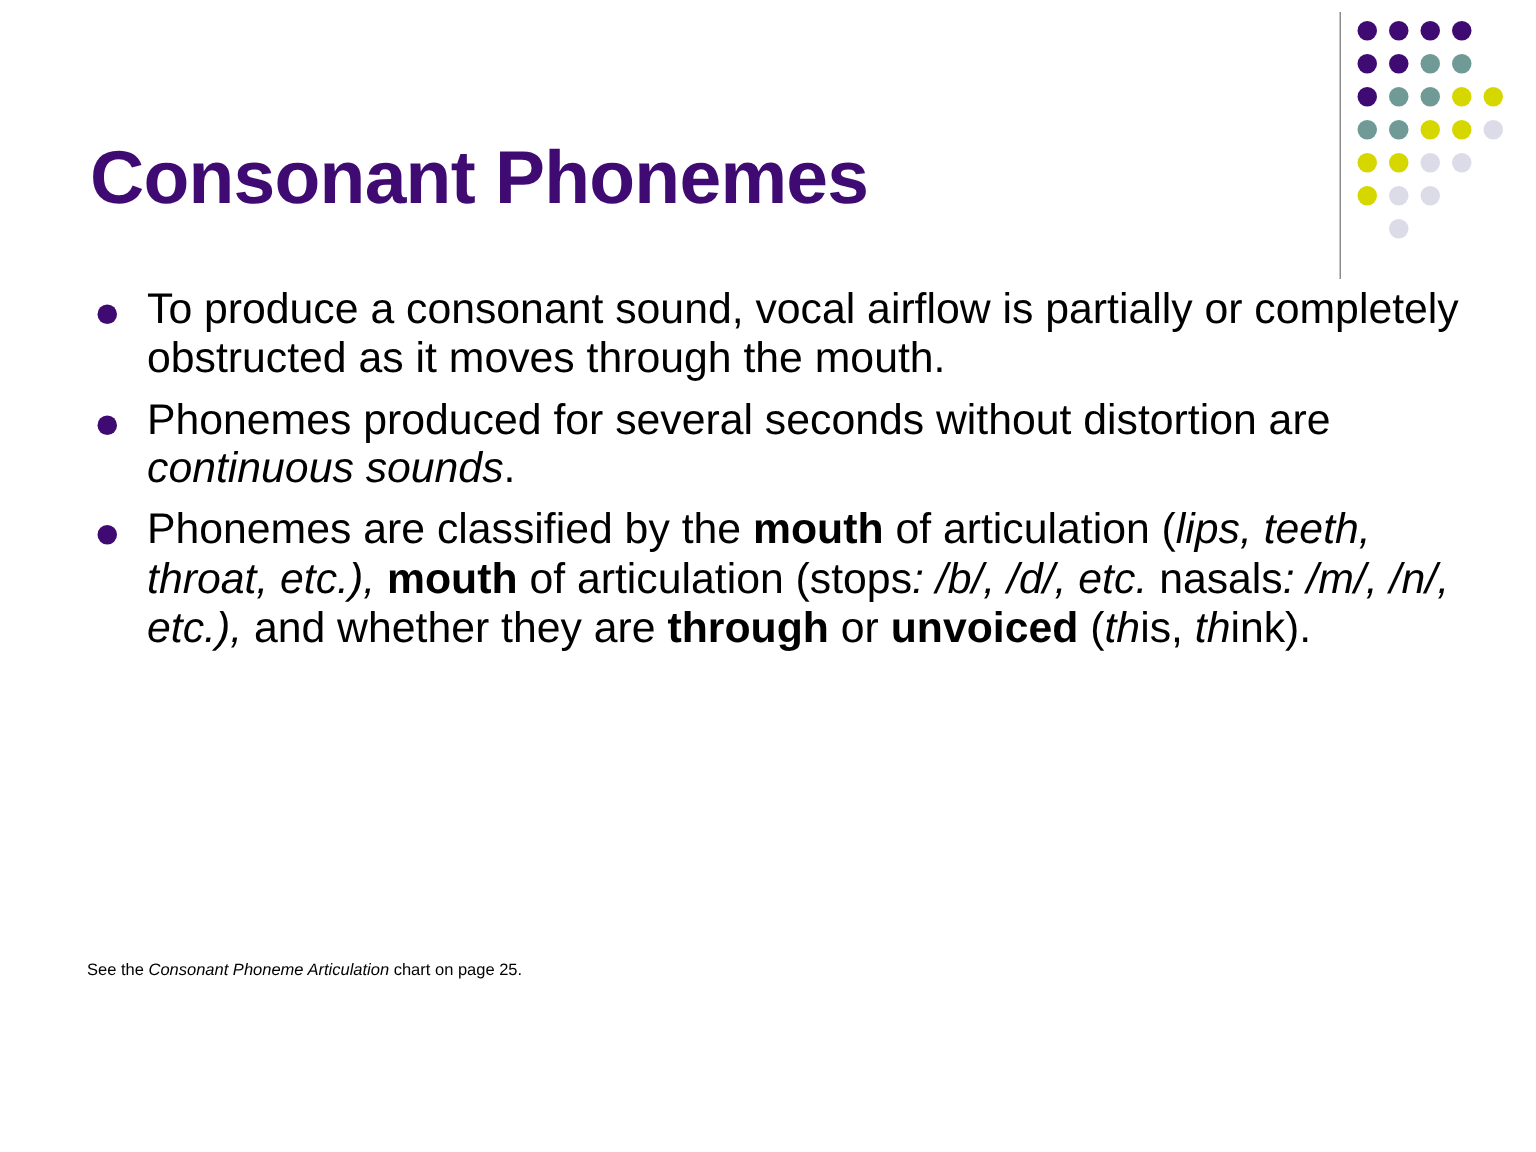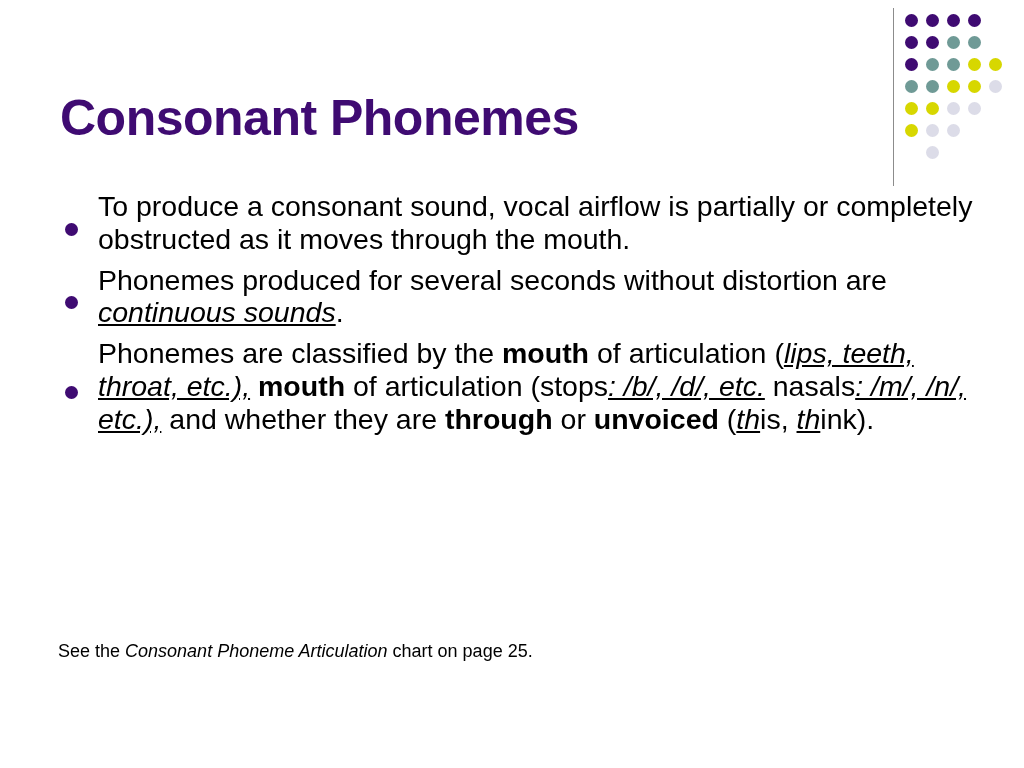--- a/index.html
+++ b/index.html
@@ -63,21 +63,21 @@
 
   
   .body {
     position: absolute;
     left: 56px;
     top: 190px;
     width: 925px;
   }
   .bullet-row {
     display: flex;
-    align-items: center;
+    align-items: flex-start;
     margin-bottom: 8px;
   }
   .bullet-marker {
     flex: 0 0 auto;
     width: 42px;
     padding-top: 13px;
     box-sizing: border-box;
   }
   .bullet-marker .dotmark {
     display: block;
@@ -86,28 +86,28 @@
     border-radius: 50%;
     background: #3f0b72;
     margin-left: 9px;
   }
   .bullet-text {
     flex: 1 1 auto;
     font-size: 28.5px;
     line-height: 1.15;
     color: #000000;
   }
-  .bullet-text i { font-style: italic; text-decoration: underline; }
+  .bullet-text i { font-style: italic; }
   .bullet-text b { font-weight: bold; }
 
   .footnote {
     position: absolute;
     left: 58px;
     top: 641px;
-    font-size: 18px;
+    font-size: 11px;
     line-height: 1.2;
     color: #000000;
     width: 900px;
   }
   .footnote i { font-style: italic; }
 </style>
 </head>
 <body>
 
 <div class="slide">

